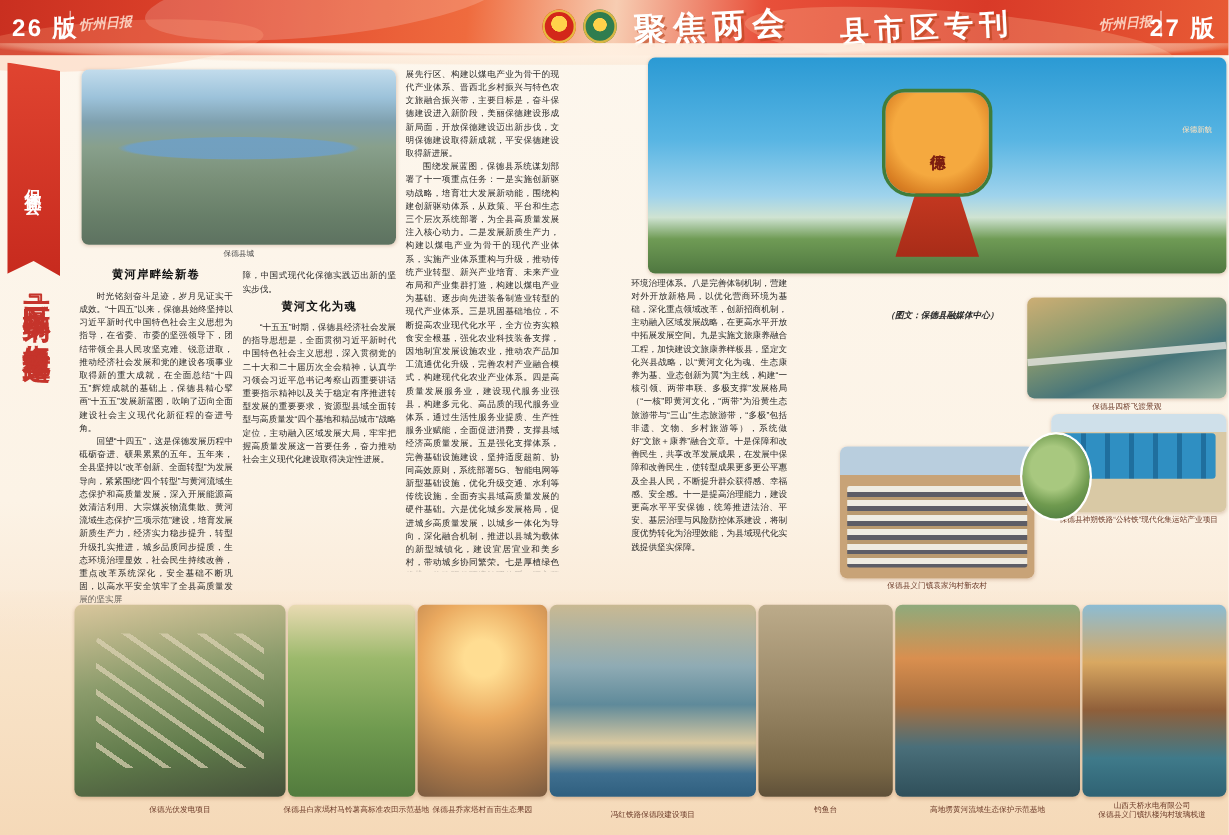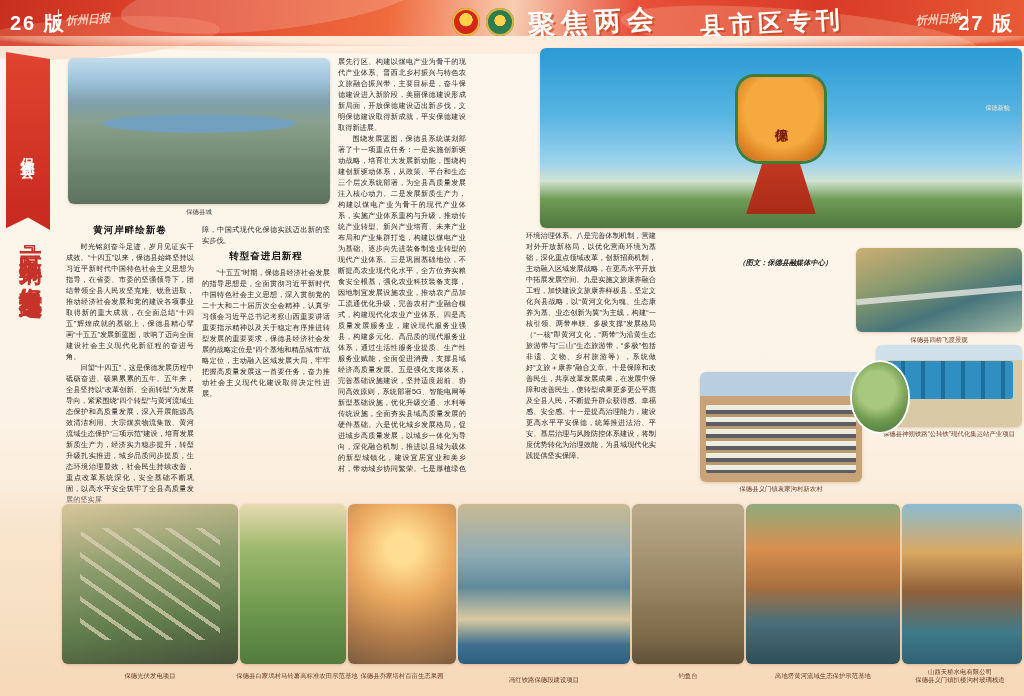--- a/index.html
+++ b/index.html
@@ -117,22 +117,22 @@
   <div class="photo ph-city"></div>
   <div class="caption cap-dark" style="left:68px;top:208px;width:262px;">保德县城</div>
 
   <div class="col" style="left:66px;top:220px;width:128px;height:286px;">
     <div class="sec-title">黄河岸畔绘新卷</div>
     <p>时光铭刻奋斗足迹，岁月见证实干成效。“十四五”以来，保德县始终坚持以习近平新时代中国特色社会主义思想为指导，在省委、市委的坚强领导下，团结带领全县人民攻坚克难、锐意进取，推动经济社会发展和党的建设各项事业取得新的重大成就，在全面总结“十四五”辉煌成就的基础上，保德县精心擘画“十五五”发展新蓝图，吹响了迈向全面建设社会主义现代化新征程的奋进号角。</p>
     <p>回望“十四五”，这是保德发展历程中砥砺奋进、硕果累累的五年。五年来，全县坚持以“改革创新、全面转型”为发展导向，紧紧围绕“四个转型”与黄河流域生态保护和高质量发展，深入开展能源高效清洁利用、大宗煤炭物流集散、黄河流域生态保护“三项示范”建设，培育发展新质生产力，经济实力稳步提升，转型升级扎实推进，城乡品质同步提质，生态环境治理显效，社会民生持续改善，重点改革系统深化，安全基础不断巩固，以高水平安全筑牢了全县高质量发展的坚实屏</p>
   </div>
   <div class="col" style="left:202px;top:224px;width:128px;height:286px;">
     <p style="text-indent:0;">障，中国式现代化保德实践迈出新的坚实步伐。</p>
-    <div class="sec-title">转型奋进启新程</div>
-    <p>“十五五”时期，保德县经济社会发展的指导思想是，全面贯彻习近平新时代中国特色社会主义思想，深入贯彻党的二十大和二十届历次全会精神，认真学习领会习近平总书记考察山西重要讲话重要指示精神以及关于稳定有序推进转型发展的重要要求，保德县经济社会发展的战略定位是“四个基地和精品城市”战略定位，主动融入区域发展大局，牢牢把握高质量发展这一首要任务，奋力推动社会主义现代化建设取得决定性进展。</p>
+    <div class="sec-title">黄河文化为魂</div>
+    <p>“十五五”时期，保德县经济社会发展的指导思想是，全面贯彻习近平新时代中国特色社会主义思想，深入贯彻党的二十大和二十届历次全会精神，认真学习领会习近平总书记考察山西重要讲话重要指示精神以及关于稳定有序推进转型发展的重要要求，资源型县域全面转型与高质量发“四个基地和精品城市”战略定位，主动融入区域发展大局，牢牢把握高质量发展这一首要任务，奋力推动社会主义现代化建设取得决定性进展。</p>
   </div>
   <div class="col" style="left:338px;top:56px;width:128px;height:420px;">
     <p style="text-indent:0;">展先行区、构建以煤电产业为骨干的现代产业体系、晋西北乡村振兴与特色农文旅融合振兴带，主要目标是，奋斗保德建设进入新阶段，美丽保德建设形成新局面，开放保德建设迈出新步伐，文明保德建设取得新成就，平安保德建设取得新进展。</p>
     <p>围绕发展蓝图，保德县系统谋划部署了十一项重点任务：一是实施创新驱动战略，培育壮大发展新动能，围绕构建创新驱动体系，从政策、平台和生态三个层次系统部署，为全县高质量发展注入核心动力。二是发展新质生产力，构建以煤电产业为骨干的现代产业体系，实施产业体系重构与升级，推动传统产业转型、新兴产业培育、未来产业布局和产业集群打造，构建以煤电产业为基础、逐步向先进装备制造业转型的现代产业体系。三是巩固基础地位，不断提高农业现代化水平，全方位夯实粮食安全根基，强化农业科技装备支撑，因地制宜发展设施农业，推动农产品加工流通优化升级，完善农村产业融合模式，构建现代化农业产业体系。四是高质量发展服务业，建设现代服务业强县，构建多元化、高品质的现代服务业体系，通过生活性服务业提质、生产性服务业赋能，全面促进消费，支撑县域经济高质量发展。五是强化支撑体系，完善基础设施建设，坚持适度超前、协同高效原则，系统部署5G、智能电网等新型基础设施，优化升级交通、水利等传统设施，全面夯实县域高质量发展的硬件基础。六是优化城乡发展格局，促进城乡高质量发展，以城乡一体化为导向，深化融合机制，推进以县城为载体的新型城镇化，建设宜居宜业和美乡村，带动城乡协同繁荣。七是厚植绿色优势，构建现代环境治理体系，深入落实黄河流域生态保护和高质量发展战略，持续改善生态环境质量，稳妥推进碳达峰碳中和，推动发展方式绿色转型，构建现代</p>
   </div>
 
   <div class="photo ph-monument">
     <div class="cap-mon">保德新貌</div>
     <div class="mon-ped"></div>
     <div class="mon-drum">

